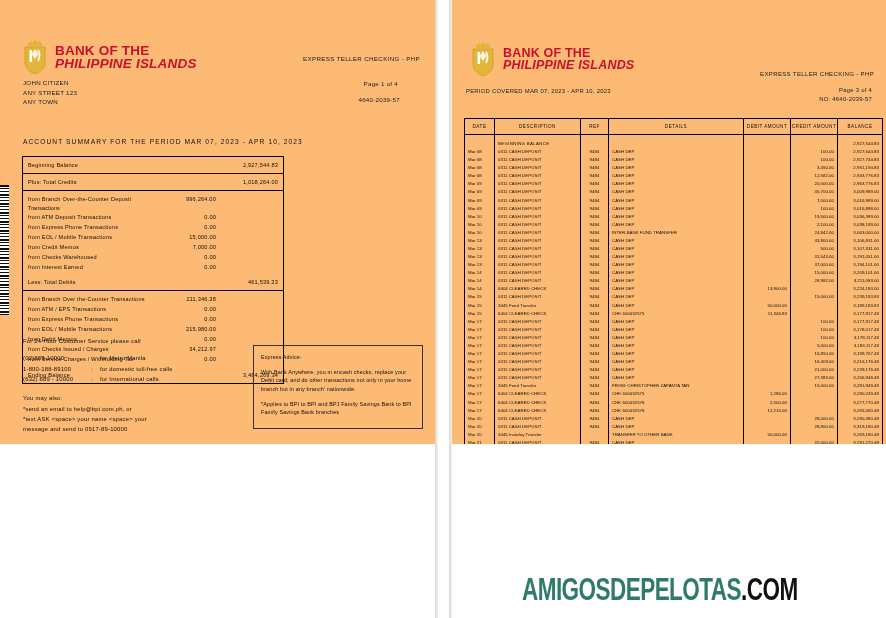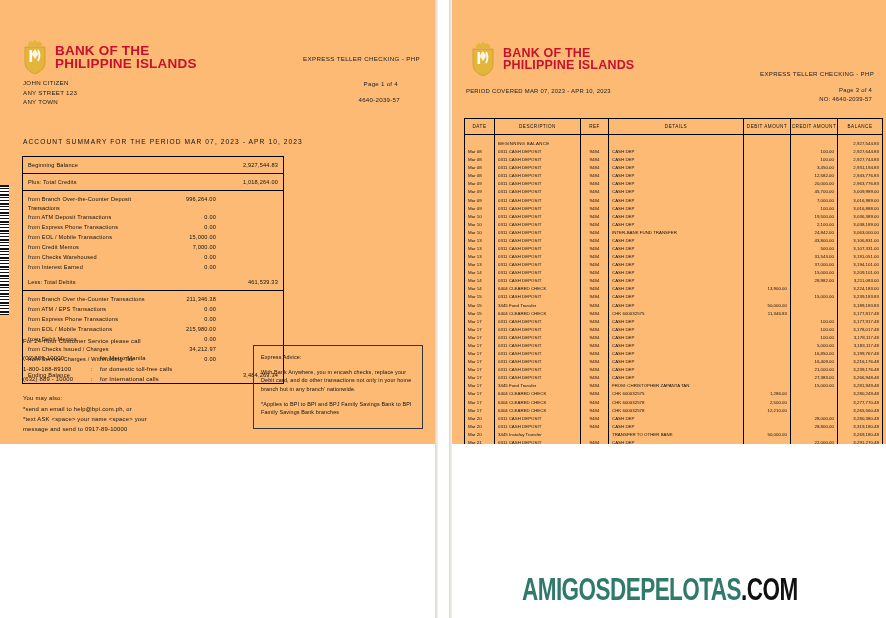--- a/index.html
+++ b/index.html
@@ -52,21 +52,21 @@
   .brandrow { display:flex; align-items:center; gap:7px; }
   .crest { width: 26px; height: 34px; position: relative; flex:none; }
   .crest svg { display:block; }
   .brandname {
     font-weight: bold;
     color: #c8102e;
     line-height: 1.0;
     letter-spacing: .2px;
   }
   .brandname .l1 { display:block; }
-  .brandname .l2 { display:block; }
+  .brandname .l2 { display:block;font-style:italic; }
 
   
   .l-head { position:absolute; left:22px; top:40px; }
   .l-brandname { font-size: 13.5px; }
   .l-prod {
     position:absolute; right:18px; top:55px;
     font-size:6.2px; letter-spacing:.35px; color:#222;
   }
   .l-addr {
     position:absolute; left:23px; top:78px;

